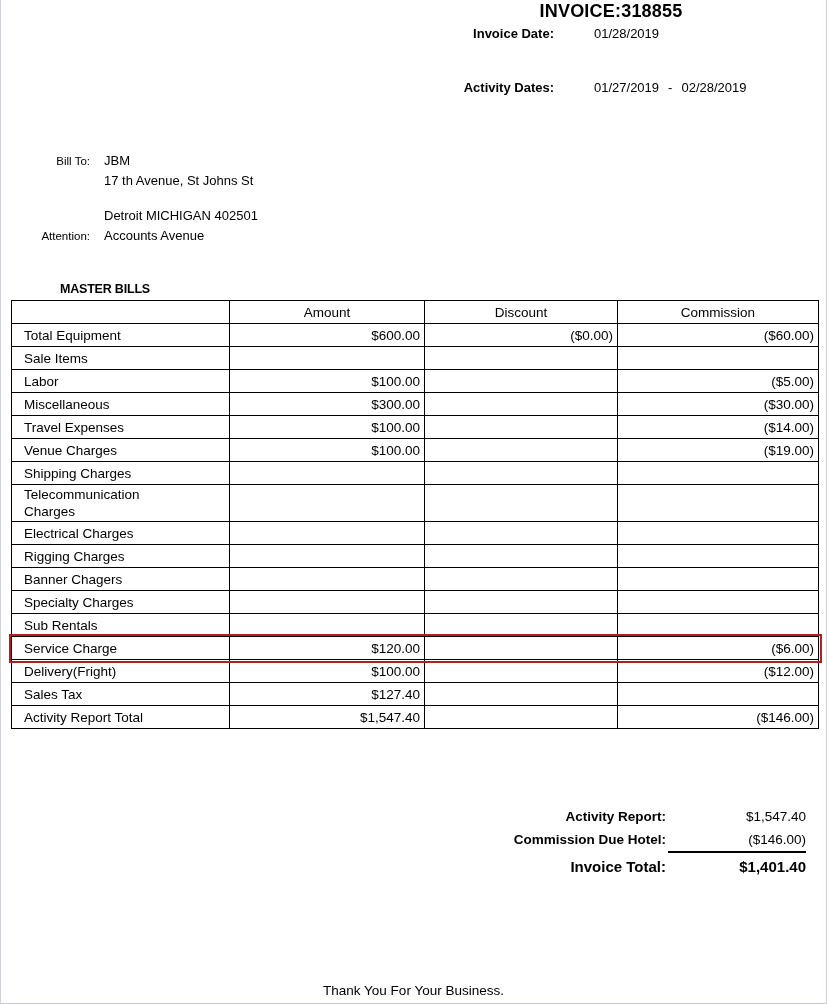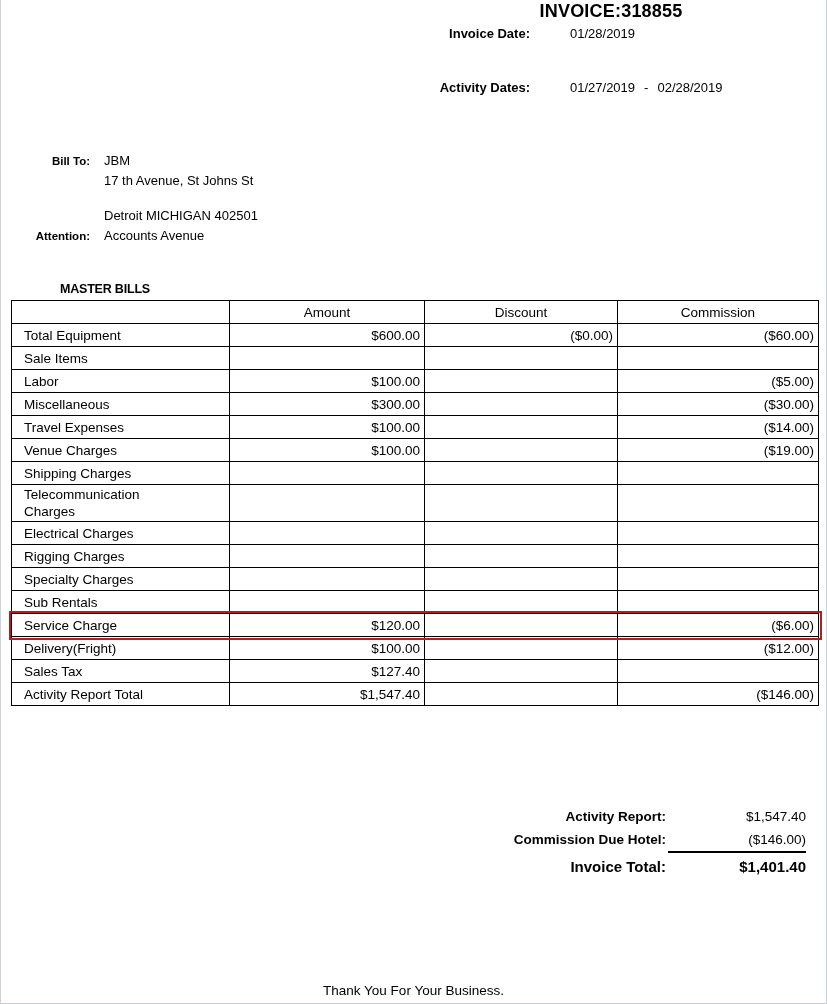--- a/index.html
+++ b/index.html
@@ -11,34 +11,34 @@
     border-left: 1px solid #cdd3d8; border-right: 1px solid #cdd3d8; border-bottom: 1px solid #c3ccd4;
   }
 
   
   .invoice-title {
     position: absolute; top: 1px; left: 450px; width: 320px;
     text-align: center; font-size: 18px; font-weight: bold; letter-spacing: 0.2px;
   }
   .inv-num { }
   .header-meta {
-    position: absolute; top: 27px; left: 356px;
+    position: absolute; top: 27px; left: 380px;
     display: grid; grid-template-columns: 173px auto;
     column-gap: 10px; row-gap: 8px; font-size: 13px; line-height: 14px; gap: 40px;
   }
   .meta-label { font-weight: bold; text-align: right; }
   .date-sep { margin: 0 9px; }
 
   
   .billto {
     position: absolute; top: 151px; left: 31px;
     display: grid; grid-template-columns: 58px auto;
     column-gap: 14px; font-size: 13px; line-height: 20px;
   }
-  .bt-label { font-weight: bold; font-size: 11.5px; text-align: right; line-height: 20px; }
+  .bt-label { font-weight: normal; font-size: 11.5px; text-align: right; line-height: 20px; }
   .bt-spacer { height: 15px; grid-column: 1 / span 2; }
 
   
   .section-title {
     position: absolute; top: 282px; left: 11px;
     font-size: 12.5px; font-weight: bold; letter-spacing: -0.2px; padding-left: 48px;
   }
   table.bills {
     position: absolute; top: 300px; left: 10px; width: 807px;
     border-collapse: collapse; table-layout: fixed; font-size: 13.5px;
@@ -172,20 +172,26 @@
       <td class="cell-num"></td>
       <td class="cell-num"></td>
     </tr>
         <tr>
       <td class="cell-item">Rigging Charges</td>
       <td class="cell-num"></td>
       <td class="cell-num"></td>
       <td class="cell-num"></td>
     </tr>
         <tr>
+      <td class="cell-item">Banner Chagers</td>
+      <td class="cell-num"></td>
+      <td class="cell-num"></td>
+      <td class="cell-num"></td>
+    </tr>
+        <tr>
       <td class="cell-item">Specialty Charges</td>
       <td class="cell-num"></td>
       <td class="cell-num"></td>
       <td class="cell-num"></td>
     </tr>
         <tr>
       <td class="cell-item">Sub Rentals</td>
       <td class="cell-num"></td>
       <td class="cell-num"></td>
       <td class="cell-num"></td>

